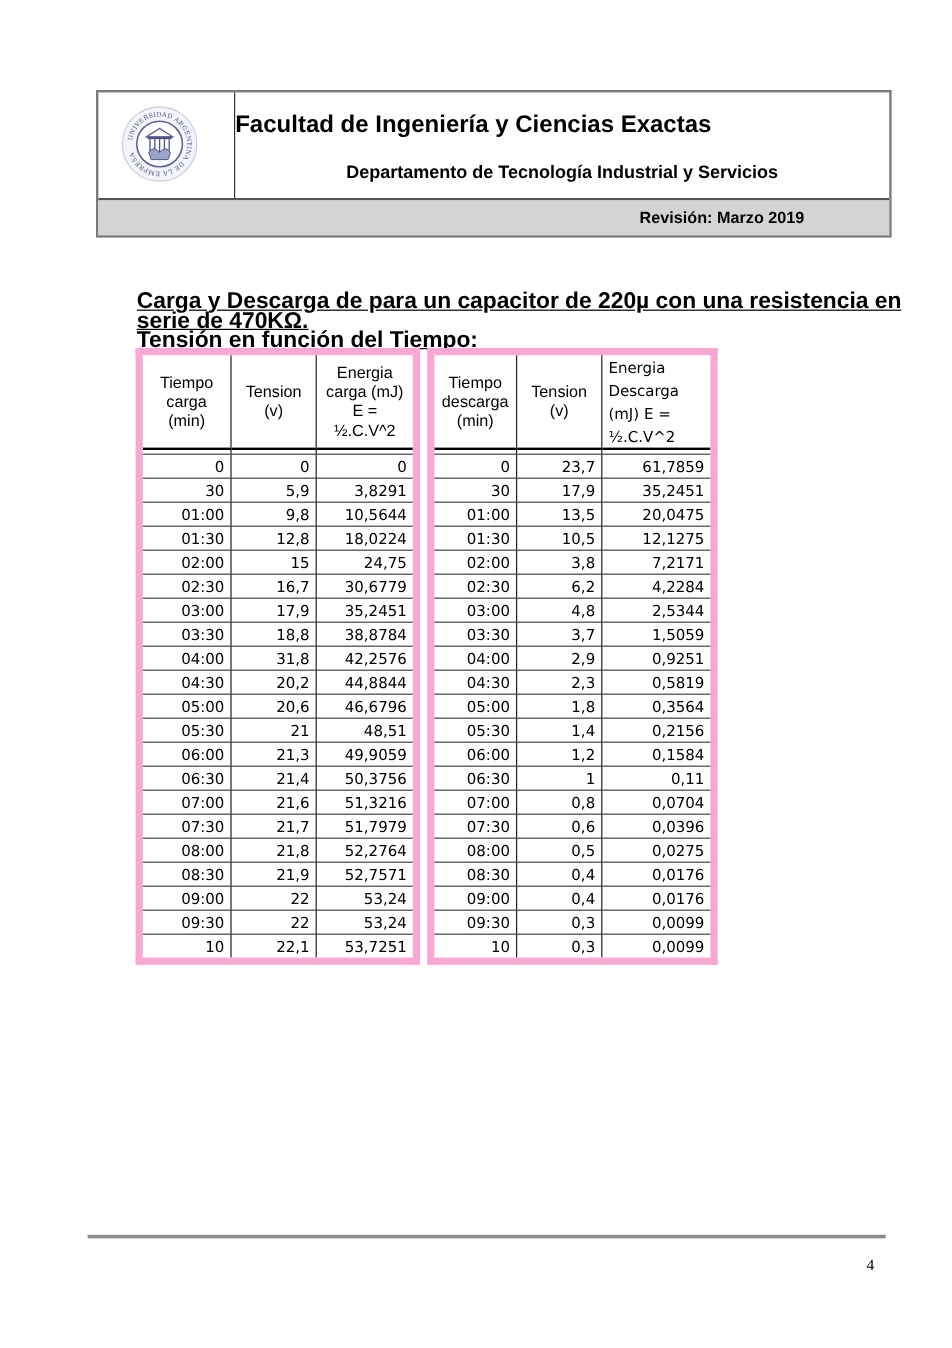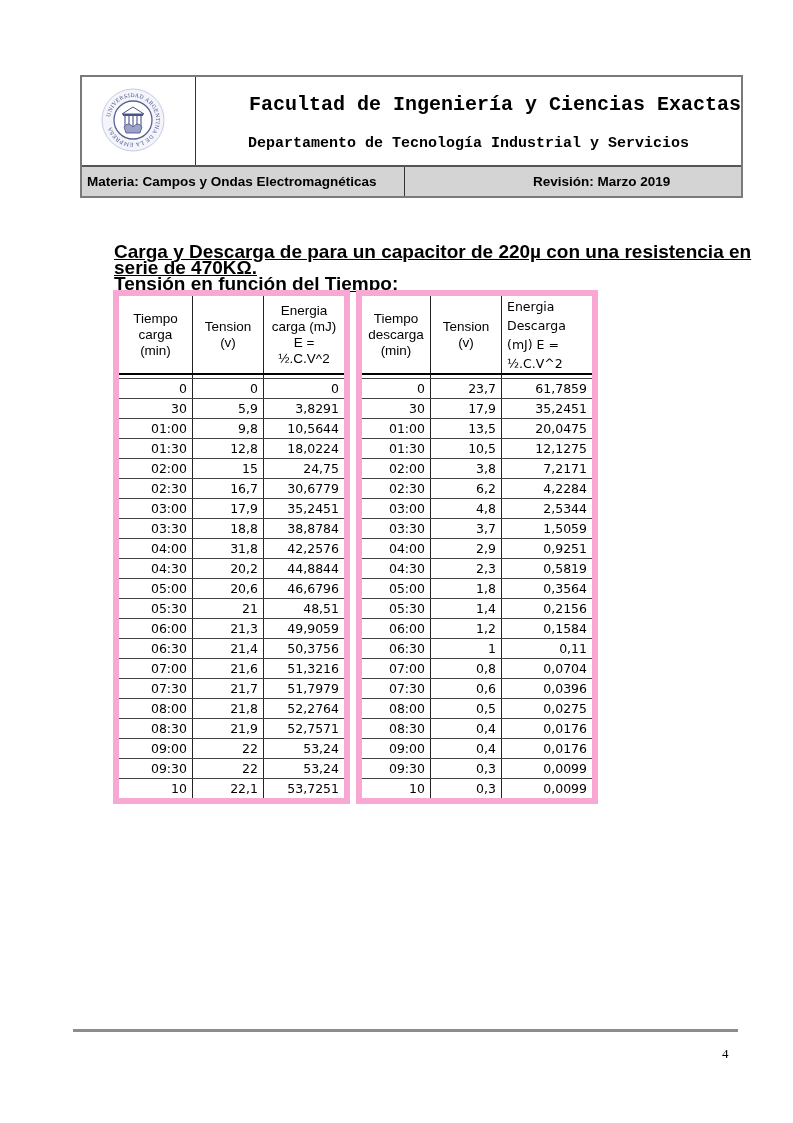--- a/index.html
+++ b/index.html
@@ -3,22 +3,22 @@
 <meta charset="utf-8">
 <style>
   html, body { margin: 0; padding: 0; background: #ffffff; }
   body { width: 793px; height: 1123px; position: relative; overflow: hidden; font-family: "Liberation Sans", sans-serif; color: #000; }
 
   .hdr { position: absolute; left: 80px; top: 75px; width: 663px; height: 123px; border: 2px solid #7a7a7a; box-sizing: border-box; background: #fff; }
   .hdr-top { position: absolute; left: 0; top: 0; right: 0; height: 88px; border-bottom: 2px solid #555; }
   .logo-cell { position: absolute; left: 0; top: 0; width: 113px; height: 88px; border-right: 1px solid #333; }
   .logo { position: absolute; left: 18px; top: 10px; width: 66px; height: 66px; }
   .title-cell { position: absolute; left: 114px; top: 0; right: 0; height: 88px; }
-  .fac-title { position: absolute; left: 0; right: 0; top: 16px; text-align: right; font-size: 20px; font-weight: bold; font-family: Liberation Mono, monospace; }
-  .dept-title { position: absolute; left: 0; right: 0; top: 58px; text-align: center; font-size: 15px; font-weight: bold; font-family: Liberation Mono, monospace; }
+  .fac-title { position: absolute; left: 0; right: 0; top: 16px; text-align: left; font-size: 20px; font-weight: bold; }
+  .dept-title { position: absolute; left: 0; right: 0; top: 58px; text-align: center; font-size: 15px; font-weight: bold; }
   .hdr-bot { position: absolute; left: 0; top: 90px; right: 0; bottom: 0; background: #d4d4d4; font-size: 13.5px; font-weight: bold; }
   .hb-cell { position: absolute; top: 0; bottom: 0; display: flex; align-items: center; padding-left: 5px; box-sizing: border-box; }
   .hb-materia { left: 0; width: 323px; border-right: 1px solid #333; }
   .hb-codigo { left: 323px; width: 123px; border-right: 1px solid #333; }
   .hb-revision { left: 446px; right: 0; }
 
   .intro { position: absolute; left: 114px; top: 244px; font-size: 19px; font-weight: bold; text-decoration: underline; line-height: 16px; }
 
   table.data { position: absolute; border-collapse: collapse; border: 6px solid #f9a8d4; font-family: "DejaVu Sans", sans-serif; font-size: 12.5px; }
   table.data td, table.data th { border-left: 1px solid #222; border-right: 1px solid #222; padding: 0 5px; height: 19px; border-bottom: 1px solid #444; }
@@ -60,21 +60,20 @@
         </g>
         <path d="M24 40 Q28 34 33 40 Q38 34 42 40 L40 46 L26 46 Z" fill="#9ca3c9" stroke="#4a5287" stroke-width="0.8"></path>
       </svg>
     </div>
     <div class="title-cell">
       <div class="fac-title">Facultad de Ingeniería y Ciencias Exactas</div>
       <div class="dept-title">Departamento de Tecnología Industrial y Servicios</div>
     </div>
   </div>
   <div class="hdr-bot">
-    <div class="hb-cell hb-materia">Materia: Campos y Ondas Electromagnéticas</div>
     <div class="hb-cell hb-revision">Revisión: Marzo 2019</div>
   </div>
 </div>
 
 <div class="intro">
   <div>Carga y Descarga de para un capacitor de 220µ con una resistencia en serie de 470KΩ.</div>
   <div>Tensión en función del Tiempo:</div>
 </div>
 
 <table class="data t-carga">

